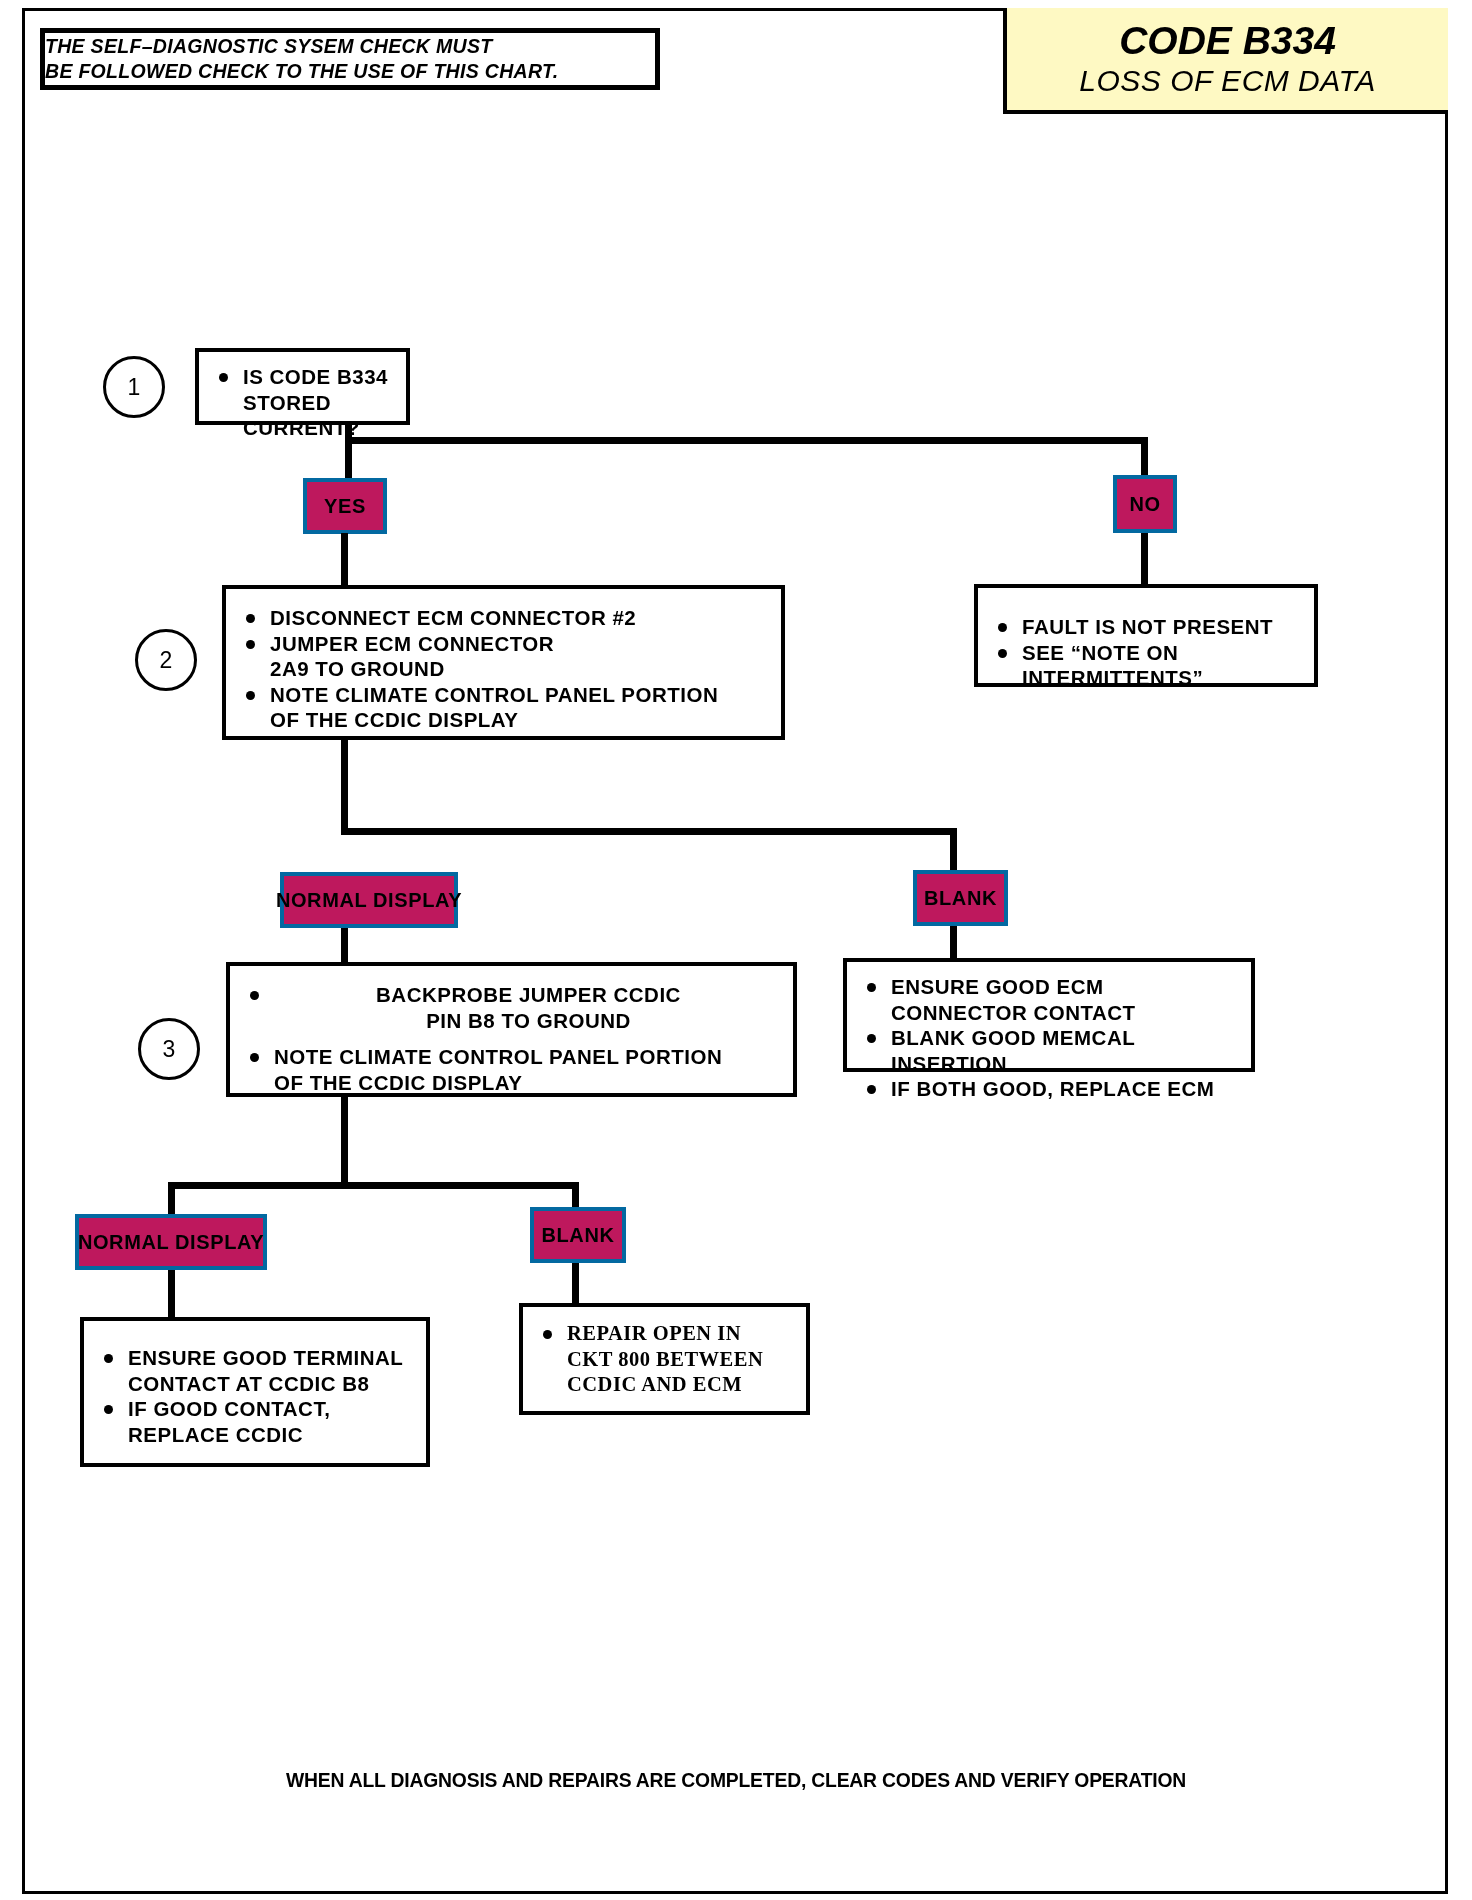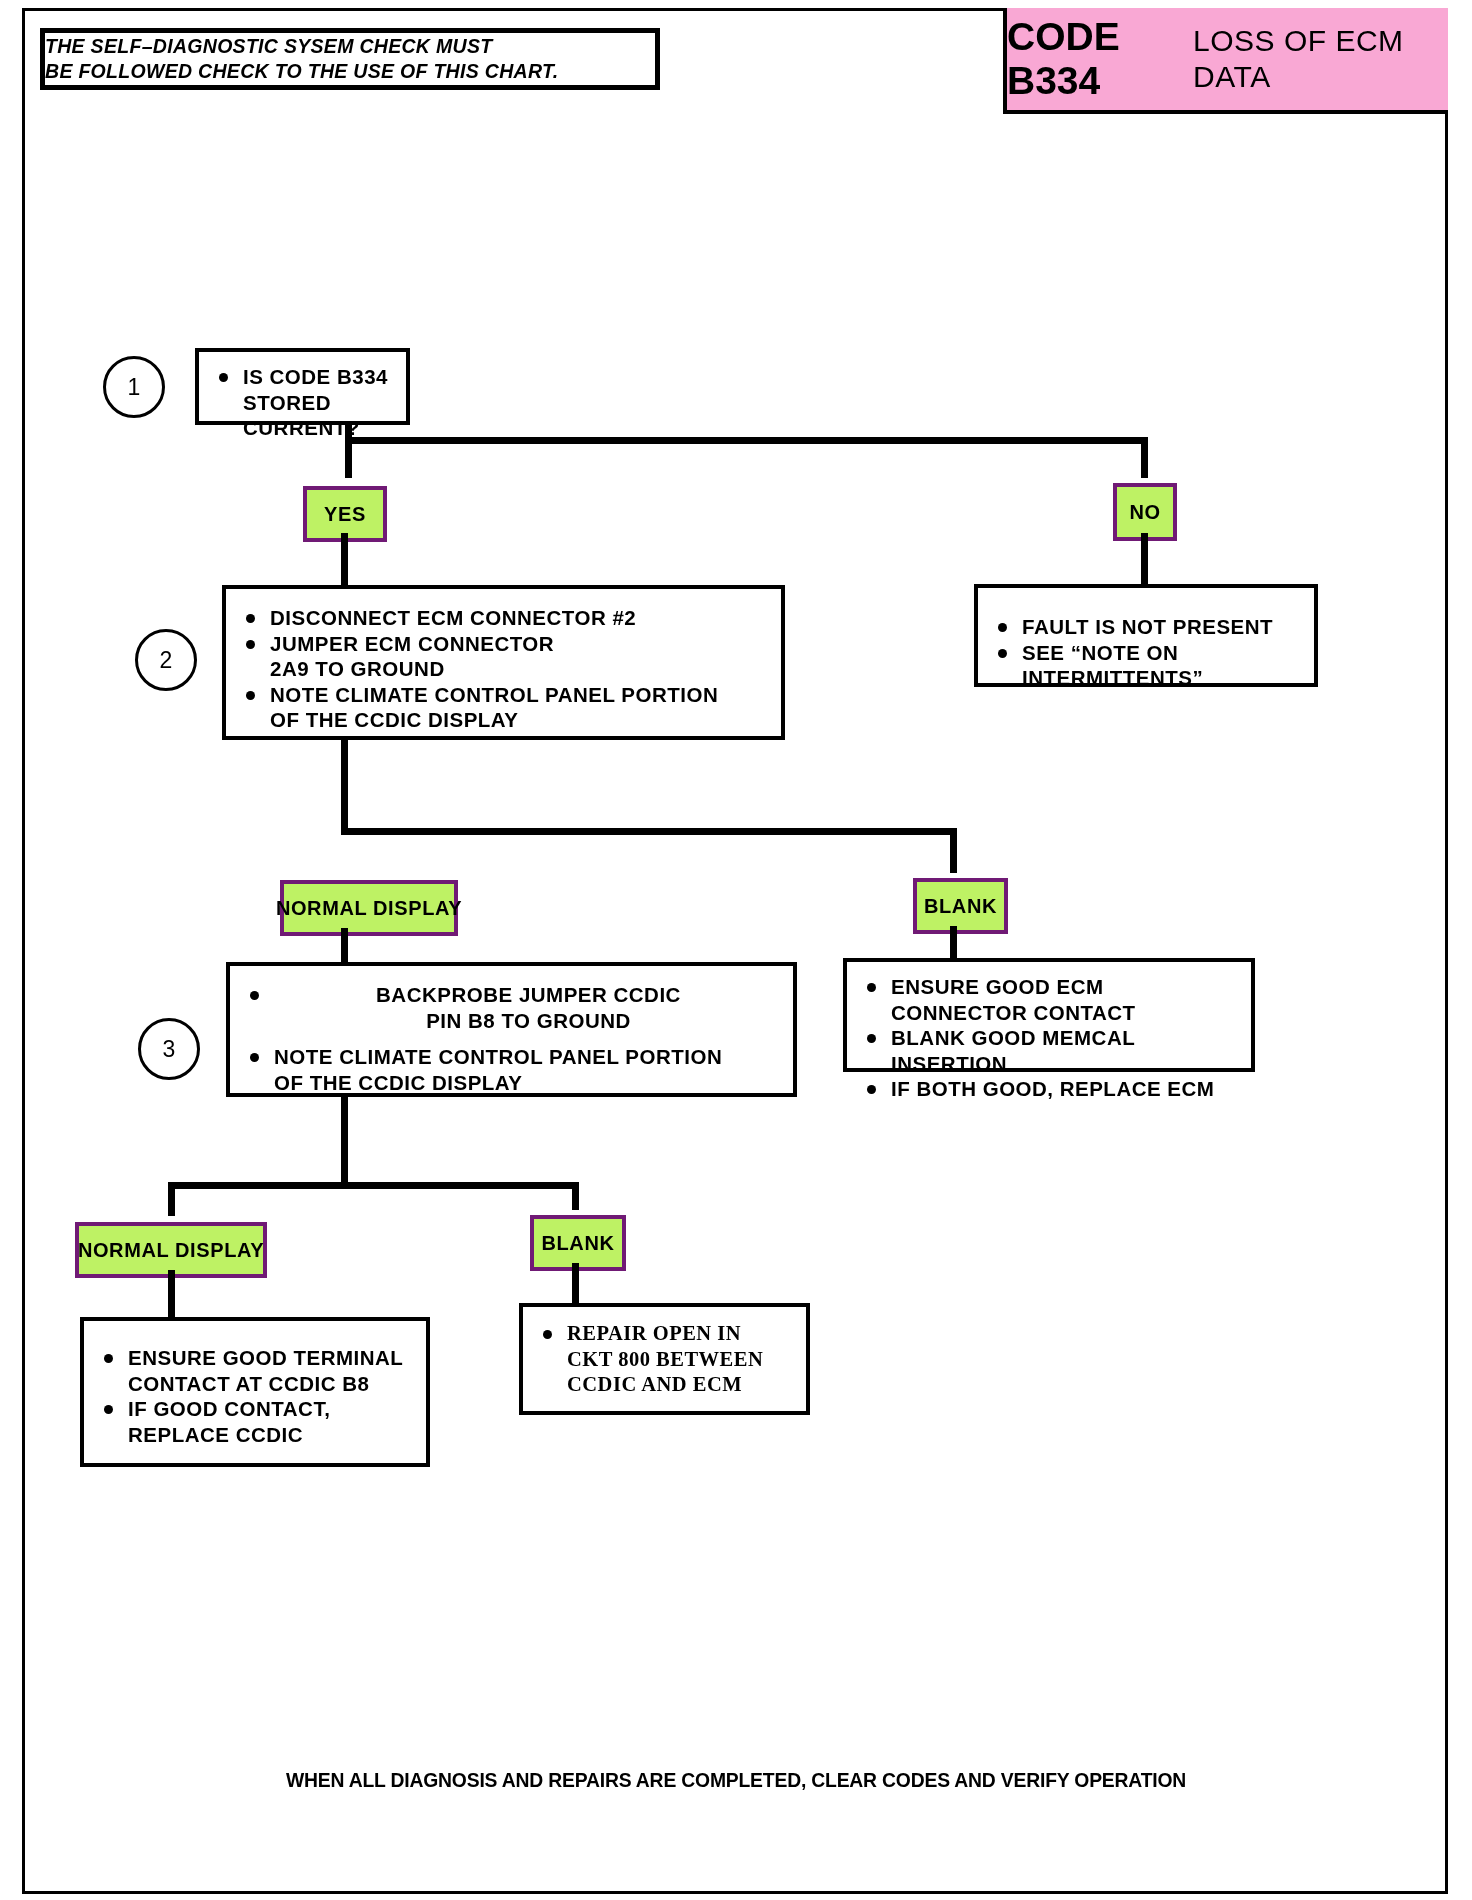--- a/index.html
+++ b/index.html
@@ -12,29 +12,29 @@
 
   
   #note-box{position:absolute;left:40px;top:28px;width:620px;height:62px;
             border:5px solid #000;box-sizing:border-box;background:#fff;
             display:flex;flex-direction:column;justify-content:center;}
   #note-box .nl{font-style:italic;font-weight:bold;font-size:19.5px;letter-spacing:.3px;
                 line-height:25px;white-space:nowrap;}
 
   #code-box{position:absolute;left:1003px;top:8px;width:445px;height:106px;
             border-left:4px solid #000;border-bottom:4px solid #000;box-sizing:border-box;
-            display:flex;flex-direction:row;align-items:center;justify-content:center;
-            background:#f9a8d4;}
+            display:flex;flex-direction:column;align-items:center;justify-content:center;
+            background:#fef9c3;font-style:italic;}
   #code-box .big{font-size:39px;font-weight:bold;letter-spacing:0px;line-height:44px;}
   #code-box .sub{font-size:30px;font-weight:normal;letter-spacing:.5px;line-height:36px;}
 
   
-  .nbox{position:absolute;border:4px solid #701a75;box-sizing:border-box;background:#bef264;
+  .nbox{position:absolute;border:4px solid #0369a1;box-sizing:border-box;background:#be185d;
         display:flex;align-items:center;justify-content:center;
-        font-size:20px;font-weight:bold;letter-spacing:.6px;white-space:nowrap;margin-top:8px;}
+        font-size:20px;font-weight:bold;letter-spacing:.6px;white-space:nowrap;}
   .abox{position:absolute;border:4px solid #000;box-sizing:border-box;background:#fff;
         padding:12px 10px 10px 16px;}
   .abox ul{list-style:none;margin:0;padding:0;}
   .abox li{position:relative;padding-left:28px;font-size:20.5px;font-weight:bold;
            letter-spacing:.5px;line-height:25.5px;white-space:pre-line;}
   .abox li::before{content:"";position:absolute;left:4px;top:9px;
                    width:9px;height:9px;border-radius:50%;background:#000;}
 
   .circ{position:absolute;width:56px;height:56px;border:3px solid #000;border-radius:50%;
         background:#fff;display:flex;align-items:center;justify-content:center;

